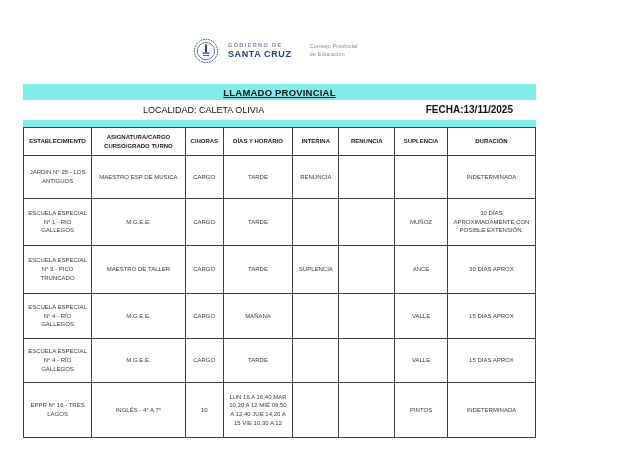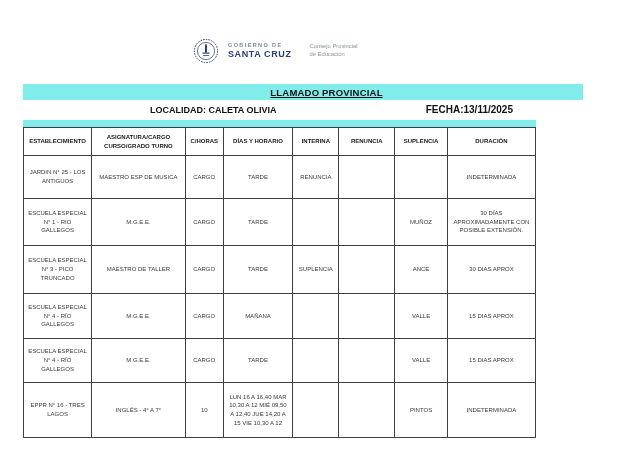--- a/index.html
+++ b/index.html
@@ -33,33 +33,33 @@
     letter-spacing:0.6px;white-space:nowrap;
   }
   .consejo-text{margin-left:18px;line-height:1.3;}
   .consejo-text div{
     font-size:5.8px;color:var(--logo-gray);white-space:nowrap;
   }
   
   .title-bar{
     position:absolute;left:23px;top:84px;width:513px;height:16px;
     background:var(--accent);
-    display:flex;align-items:center;justify-content:center;padding-left:47px;
+    display:flex;align-items:center;justify-content:center;
   }
   .title-bar span{
     font-size:9.5px;font-weight:bold;color:#111;
     text-decoration:underline;letter-spacing:0.2px;
   }
   
   .loc-row{
     position:absolute;left:23px;top:100px;width:513px;height:20px;
   }
   .localidad{
-    position:absolute;left:127px;top:0;line-height:20px;
-    font-size:9px;font-weight:bold;color:#111;
+    position:absolute;left:120px;top:0;line-height:20px;
+    font-size:9px;font-weight:normal;color:#111;
   }
   .fecha{
     position:absolute;right:23px;top:0;line-height:20px;
     font-size:10px;font-weight:bold;color:#111;
   }
   
   .table-strip{
     position:absolute;left:23px;top:120px;width:513px;height:7px;
     background:var(--accent);
   }

